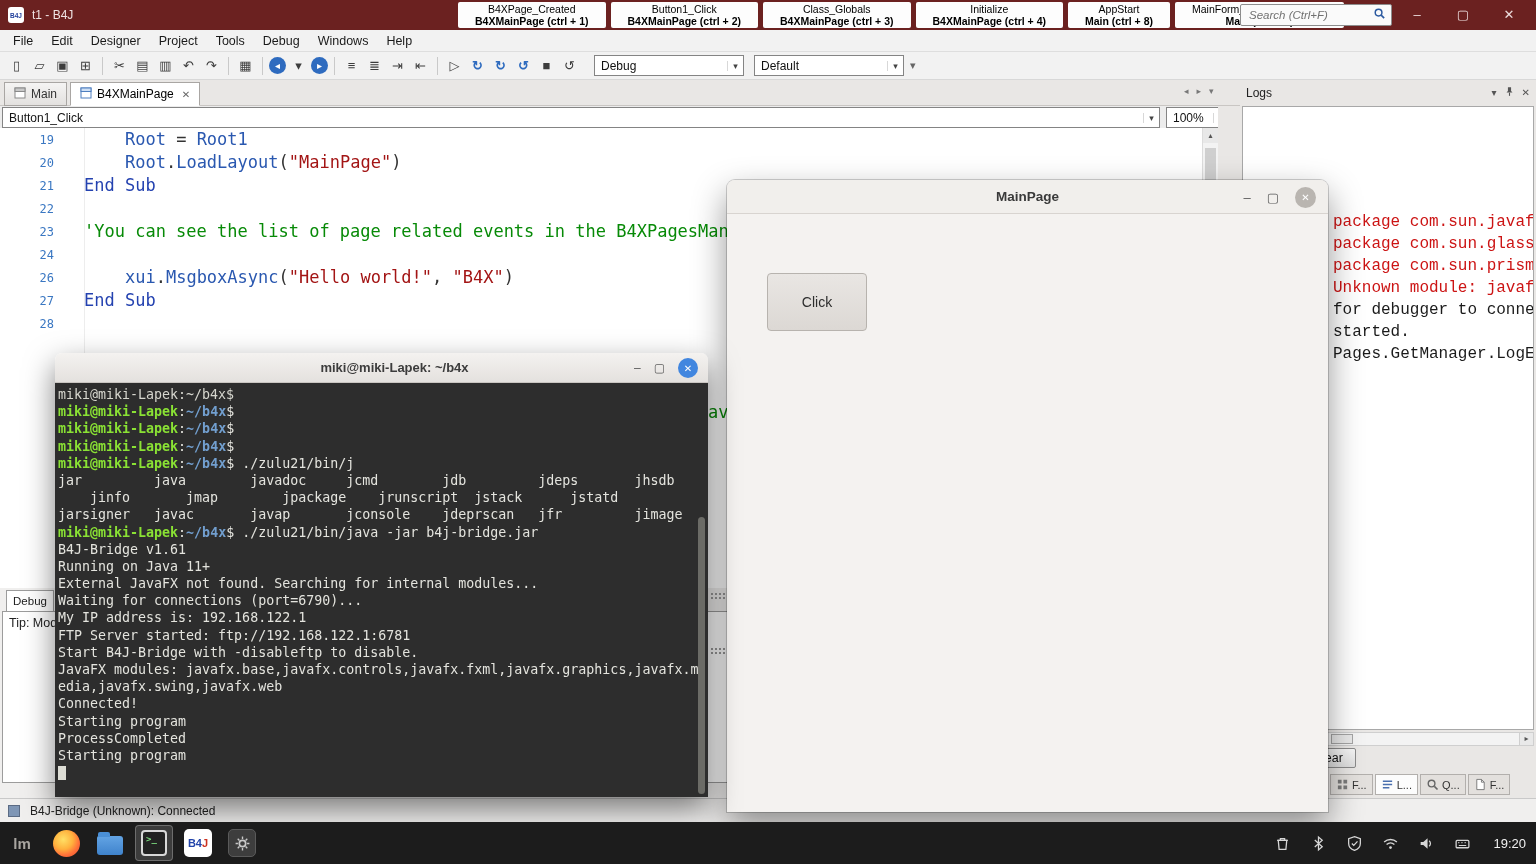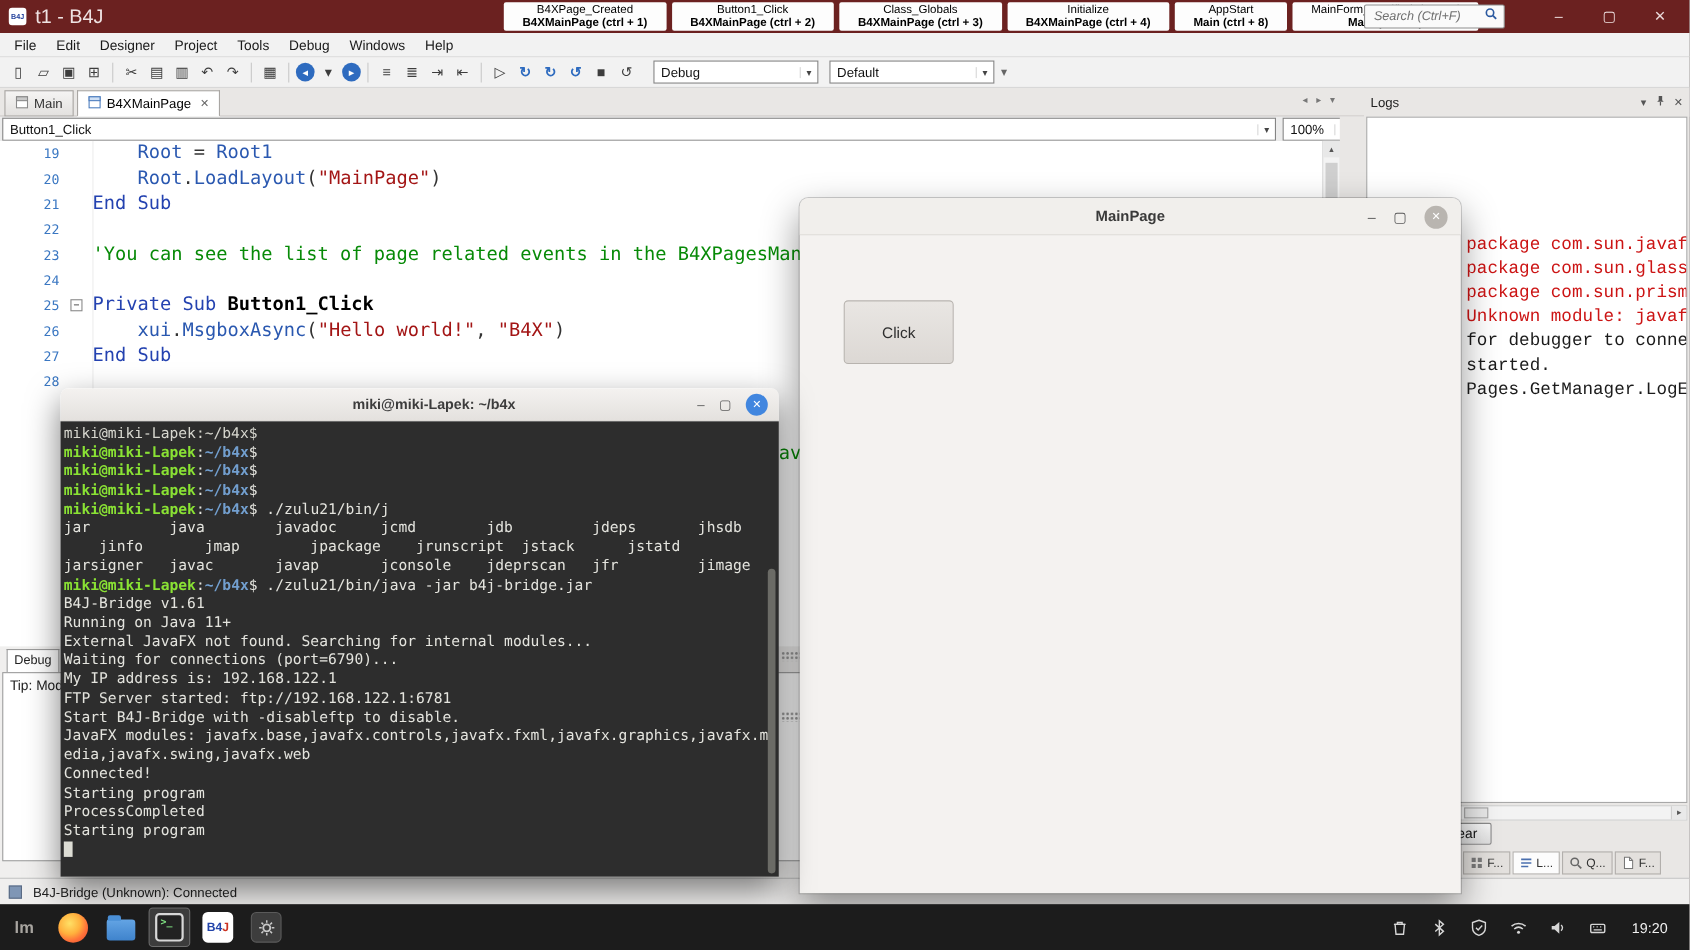--- a/index.html
+++ b/index.html
@@ -2,26 +2,26 @@
 <html style="--titlebar: #6b2120; --kw: #2442b0; --ident: #2a58b0; --str: #a31515; --com: #078a07; --lineno: #3a77c2; --logred: #cc1414; --promptgreen: #8ae234; --pathblue: #729fcf; --termbg: #2d2d2d; --termfg: #e4e4de;"><head>
 <meta charset="utf-8">
 <style>
   * { margin:0; padding:0; box-sizing:border-box; }
   body { font-family:"Liberation Sans", sans-serif; background:#444; }
   #screen { position:relative; width:1536px; height:864px; overflow:hidden; background:#d6d3d0; }
 
   
   #titlebar { position:absolute; left:0; top:0; width:1536px; height:30px; background:var(--titlebar,#6b2120); display:flex; align-items:center; }
   .app-ico { margin-left:8px; width:16px; height:16px; background:#fff; border-radius:3px; font-size:6.5px; font-weight:bold; color:#22409c; display:flex; align-items:center; justify-content:center; }
-  .win-title { color:#efe3e3; font-size:18px; margin-left:8px; white-space:nowrap; }
+  .win-title { color:#efe3e3; font-size:12px; margin-left:8px; white-space:nowrap; }
   #shortcut-chips { position:absolute; left:458px; top:2px; display:flex; gap:5px; }
   .chip { background:#fdfdfd; border-radius:2px; padding:1px 17px; text-align:center; }
   .chip-event { font-size:10.5px; line-height:12px; color:#000; white-space:nowrap; }
   .chip-target { font-size:10.5px; line-height:12px; font-weight:bold; color:#000; white-space:nowrap; }
-  #search-box { position:absolute; left:1240px; top:4px; width:128px; height:22px; background:#fafafa; border:1px solid #8d8d8d; border-radius:2px; display:flex; align-items:center; padding:0 5px 0 8px; }
+  #search-box { position:absolute; left:1240px; top:4px; width:152px; height:22px; background:#fafafa; border:1px solid #8d8d8d; border-radius:2px; display:flex; align-items:center; padding:0 5px 0 8px; }
   .search-ph { flex:1; font-style:italic; color:#707070; font-size:11.5px; }
   #win-controls { position:absolute; right:4px; top:0; height:30px; display:flex; }
   .wc { width:46px; text-align:center; line-height:30px; color:#ecdcdc; font-size:13px; }
 
   
   #menubar { position:absolute; left:0; top:30px; width:1536px; height:22px; background:#f2f2f2; border-bottom:1px solid #dedede; display:flex; align-items:center; padding-left:4px; }
   .menu-item { padding:0 9px; font-size:12.5px; color:#1a1a1a; line-height:22px; }
   #toolbar { position:absolute; left:0; top:52px; width:1536px; height:28px; background:#f2f2f2; border-bottom:1px solid #d8d8d8; display:flex; align-items:center; padding-left:6px; }
   #toolbar-icons { display:flex; align-items:center; gap:2px; }
   .tb-btn { width:21px; height:21px; display:flex; align-items:center; justify-content:center; font-size:13px; color:#3d3d3d; }
@@ -130,21 +130,21 @@
   .tb-menu { width:44px; height:36px; display:flex; align-items:center; justify-content:center; color:#a8a5a0; font-size:15px; font-weight:bold; }
   .app-btn { width:38px; height:36px; margin:0 3px; display:flex; align-items:center; justify-content:center; border-radius:4px; }
   .app-btn.active { background:rgba(255,255,255,.14); border:1px solid rgba(255,255,255,.25); }
   .ff-ic { width:27px; height:27px; border-radius:50%; background:radial-gradient(circle at 38% 35%, #ffe066 0%, #ffb13d 40%, #ff7139 65%, #e3482b 100%); }
   .folder-ic { width:26px; height:19px; background:linear-gradient(#63a4e4,#3f83cc); border-radius:2px 3px 3px 3px; position:relative; margin-top:4px; }
   .folder-ic::before { content:""; position:absolute; top:-4px; left:1px; width:12px; height:5px; background:#4a8fd6; border-radius:2px 2px 0 0; }
   .term-ic { width:26px; height:26px; background:#222; border:2px solid #d8d8d8; border-radius:4px; color:#7ee081; font:bold 9px "DejaVu Sans Mono", monospace; padding:2px 0 0 3px; }
   .b4j-ic { width:28px; height:28px; background:#fff; border-radius:5px; display:flex; align-items:center; justify-content:center; font-weight:bold; font-size:11px; }
   .b4j-b4 { color:#2244aa; } .b4j-j { color:#cc3322; }
   .gear-ic { width:28px; height:28px; background:#3d3d3d; border:1px solid #5a5a5a; border-radius:5px; display:flex; align-items:center; justify-content:center; }
-  .tray { margin-left:auto; display:flex; align-items:center; gap:14px; padding-right:20px; }
+  .tray { margin-left:auto; display:flex; align-items:center; gap:14px; padding-right:10px; }
   .tray-ic { width:22px; height:22px; display:flex; align-items:center; justify-content:center; }
   .tray-ic svg { width:17px; height:17px; display:block; }
   .clock { color:#f0f0f0; font-size:13px; margin-left:6px; }
 </style>
 </head>
 <body>
 
 <div id="screen">
 
   <header id="titlebar">
@@ -281,21 +281,20 @@
 
   <div id="code-area">
     <div id="fold-line"></div>
     <div>
         <div class="code-row"><span class="ln">19</span><span class="fold"></span><span class="ct"><span class="tk-p">    </span><span class="tk-v">Root</span><span class="tk-o"> = </span><span class="tk-v">Root1</span></span></div>
         <div class="code-row"><span class="ln">20</span><span class="fold"></span><span class="ct"><span class="tk-p">    </span><span class="tk-v">Root</span><span class="tk-o">.</span><span class="tk-v">LoadLayout</span><span class="tk-o">(</span><span class="tk-s">"MainPage"</span><span class="tk-o">)</span></span></div>
         <div class="code-row"><span class="ln">21</span><span class="fold"></span><span class="ct"><span class="tk-k">End Sub</span></span></div>
         <div class="code-row"><span class="ln">22</span><span class="fold"></span><span class="ct"></span></div>
         <div class="code-row"><span class="ln">23</span><span class="fold"></span><span class="ct"><span class="tk-c">'You can see the list of page related events in the B4XPagesMana</span></span></div>
         <div class="code-row"><span class="ln">24</span><span class="fold"></span><span class="ct"></span></div>
-        <div class="code-row"><span class="ln">25</span><span class="fold"><span class="foldbox">−</span></span><span class="ct"><span class="tk-k">Private Sub </span><span class="tk-b">Button1_Click</span></span></div>
         <div class="code-row"><span class="ln">26</span><span class="fold"></span><span class="ct"><span class="tk-p">    </span><span class="tk-v">xui</span><span class="tk-o">.</span><span class="tk-v">MsgboxAsync</span><span class="tk-o">(</span><span class="tk-s">"Hello world!"</span><span class="tk-o">, </span><span class="tk-s">"B4X"</span><span class="tk-o">)</span></span></div>
         <div class="code-row"><span class="ln">27</span><span class="fold"></span><span class="ct"><span class="tk-k">End Sub</span></span></div>
         <div class="code-row"><span class="ln">28</span><span class="fold"></span><span class="ct"></span></div>
       </div>
     <span id="sliver-frag">av</span>
   </div>
   <div id="ed-scroll">
     <div class="ed-arrow up">▴</div>
     <div class="ed-thumb"></div>
     <div class="ed-arrow down">▾</div>

